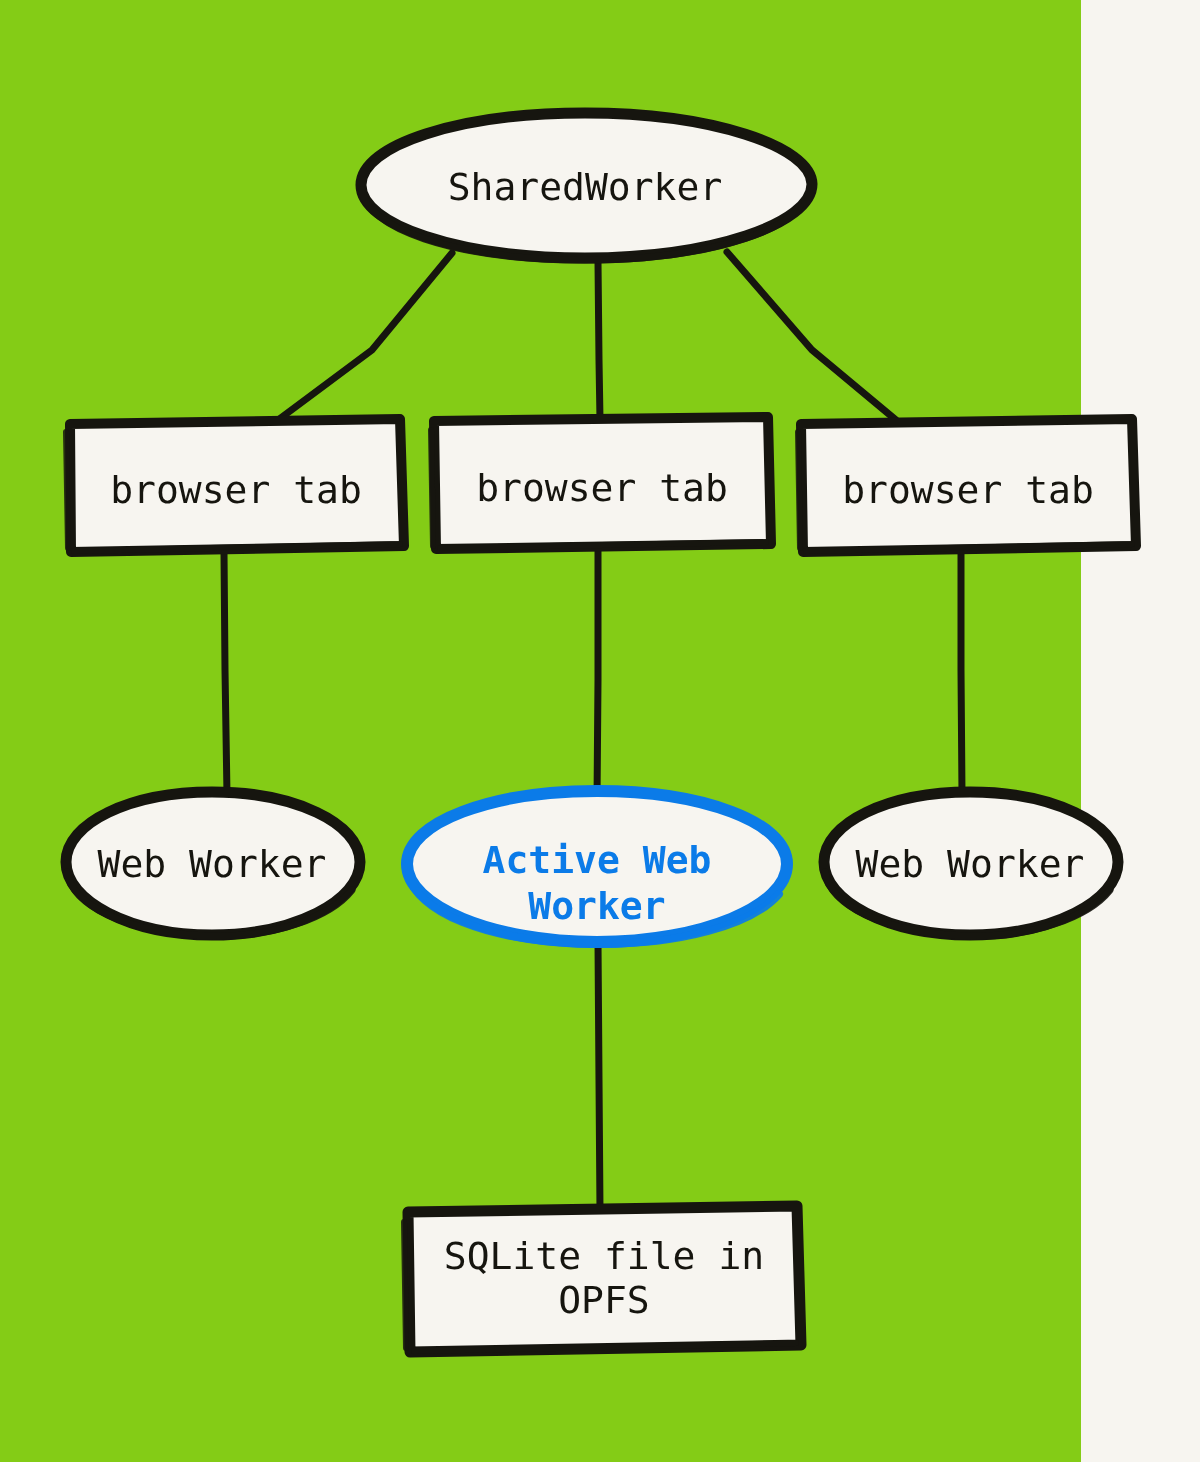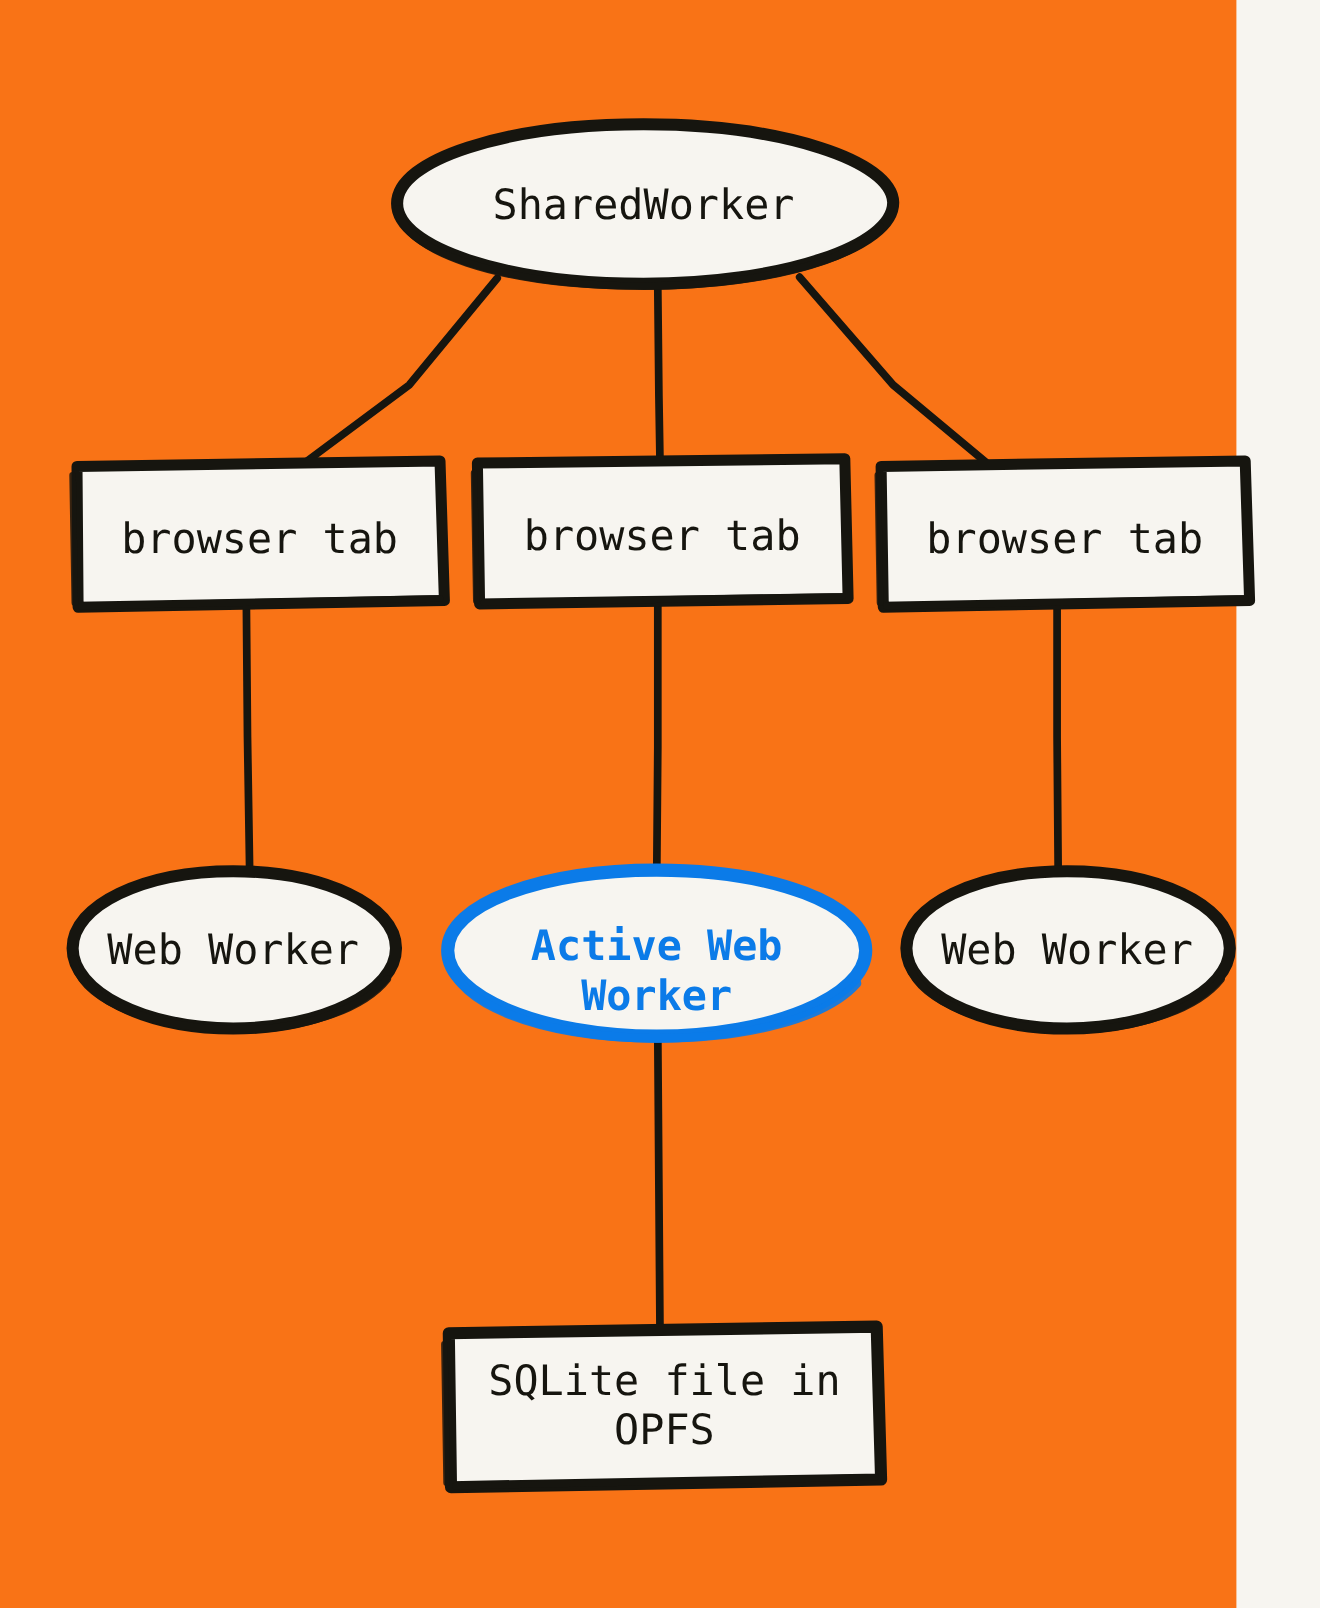--- a/index.html
+++ b/index.html
@@ -11,22 +11,21 @@
   body {
     width: 1200px;
     height: 1462px;
     overflow: hidden;
     font-family: "DejaVu Sans Mono", "Liberation Mono", monospace;
   }
   #diagram-root {
     position: relative;
     width: 1081px;
     height: 1462px;
-    background: #f97316;
-    padding-left: 43px;
+    background: #84cc16;
   }
   svg#diagram-canvas {
     position: absolute;
     left: 0;
     top: 0;
     width: 1200px;
     height: 1462px;
     display: block;
   }
   .node-label {

